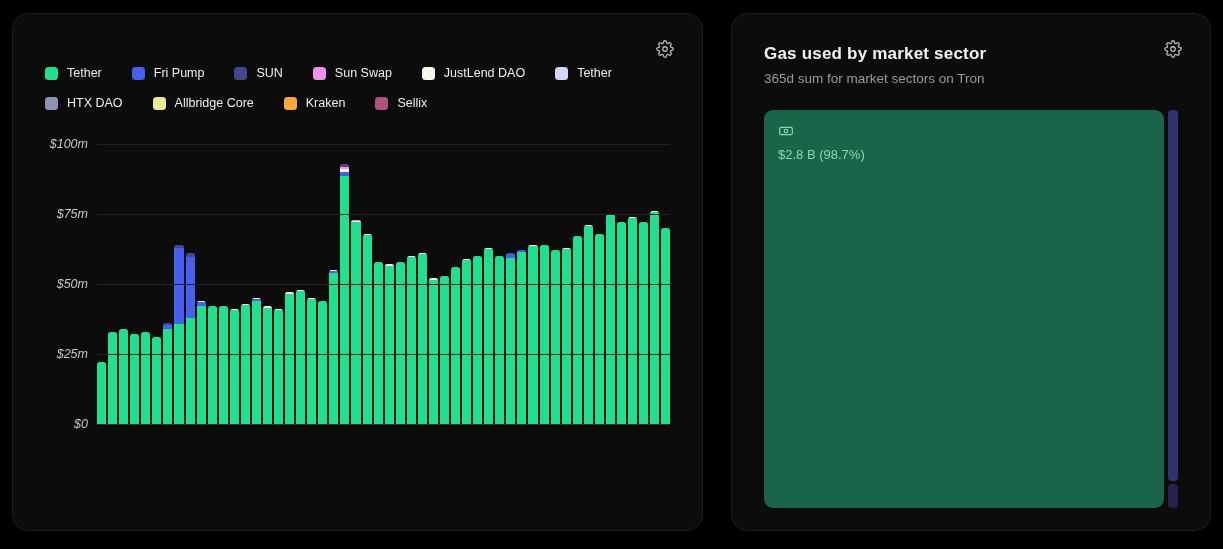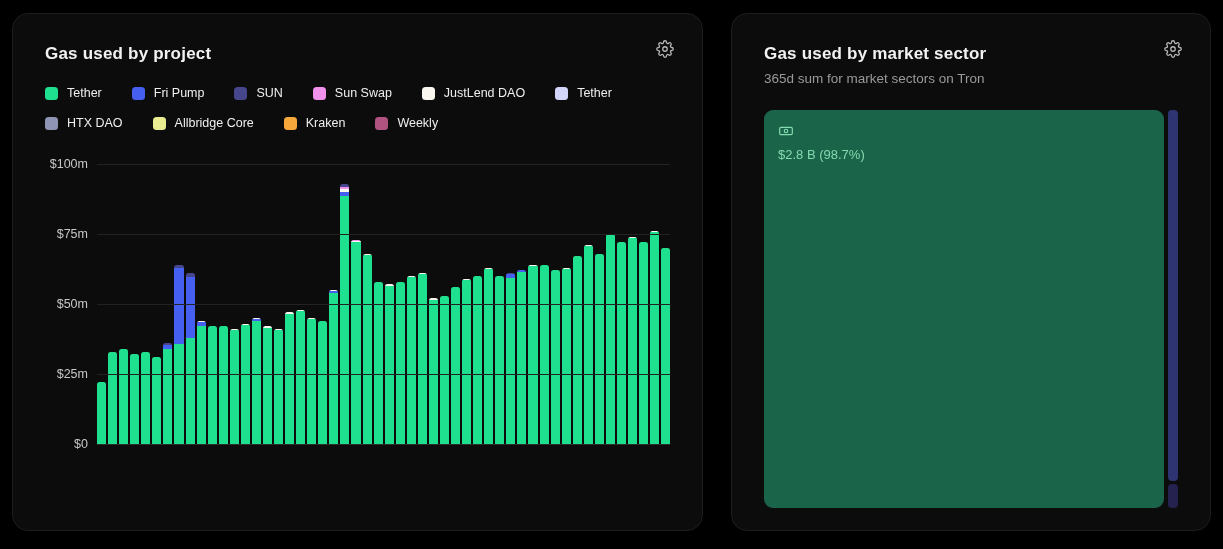--- a/index.html
+++ b/index.html
@@ -16,21 +16,21 @@
   .gear-btn svg { width:100%; height:100%; }
 
   
   .legend { margin-top:22px; display:flex; flex-wrap:wrap; column-gap:30px; row-gap:16px;
     max-width:600px; }
   .legend-item { display:flex; align-items:center; gap:9px; color:#efefef; font-size:12.5px;
     cursor:pointer; }
   .legend-swatch { width:13px; height:13px; border-radius:3.5px; flex:0 0 auto; }
 
   
-  .chart { margin-top:34px; }
+  .chart { margin-top:34px;font-style:italic; }
   .plot { position:relative; margin-left:52px; height:280px; }
   .gridline { position:absolute; left:0; right:0; height:1px; background:#222; }
   .gridline.zero { background:#2e2e2e; }
   .y-label { position:absolute; right:calc(100% + 9px); transform:translateY(-50%);
     color:#c7c7c7; font-size:12.5px; white-space:nowrap; }
   .bars { position:absolute; inset:0; display:flex; align-items:flex-end; gap:2px; }
   .bar { flex:1 1 0; display:flex; flex-direction:column-reverse;
     border-radius:2.5px 2.5px 0 0; overflow:hidden; cursor:pointer; }
   .x-labels { position:relative; margin-left:52px; height:22px; margin-top:9px; }
   .x-label { position:absolute; top:0; transform:translateX(-50%); color:#c7c7c7;
@@ -42,21 +42,20 @@
   .tm-icon { width:16px; height:16px; display:block; margin-bottom:8px; }
   .tm-label { font-size:13px; margin-bottom:5px; }
   .tm-value { font-size:13px; }
   .tm-slivers { width:10px; display:flex; flex-direction:column; gap:3px; }
   .tm-sliver { border-radius:4px; cursor:pointer; }
 </style>
 </head>
 <body>
 
 <div class="card" id="card-left">
-  <div class="card-title">Gas used by project</div>
   <div class="gear-btn">
     <svg viewBox="0 0 24 24" fill="none" stroke="currentColor" stroke-width="1.7" stroke-linecap="round" stroke-linejoin="round">
       <circle cx="12" cy="12" r="3"></circle>
       <path d="M19.4 15a1.65 1.65 0 0 0 .33 1.82l.06.06a2 2 0 0 1-2.83 2.83l-.06-.06a1.65 1.65 0 0 0-1.82-.33 1.65 1.65 0 0 0-1 1.51V21a2 2 0 0 1-4 0v-.09A1.65 1.65 0 0 0 9 19.4a1.65 1.65 0 0 0-1.82.33l-.06.06a2 2 0 0 1-2.83-2.83l.06-.06a1.65 1.65 0 0 0 .33-1.82 1.65 1.65 0 0 0-1.51-1H3a2 2 0 0 1 0-4h.09A1.65 1.65 0 0 0 4.6 9a1.65 1.65 0 0 0-.33-1.82l-.06-.06a2 2 0 0 1 2.83-2.83l.06.06a1.65 1.65 0 0 0 1.82.33H9a1.65 1.65 0 0 0 1-1.51V3a2 2 0 0 1 4 0v.09a1.65 1.65 0 0 0 1 1.51 1.65 1.65 0 0 0 1.82-.33l.06-.06a2 2 0 0 1 2.83 2.83l-.06.06a1.65 1.65 0 0 0-.33 1.82V9a1.65 1.65 0 0 0 1.51 1H21a2 2 0 0 1 0 4h-.09a1.65 1.65 0 0 0-1.51 1z"></path>
     </svg>
   </div>
 
   <div class="legend" id="legend">
       <div class="legend-item">
         <span class="legend-swatch" style="background: rgb(31, 224, 142);"></span>
@@ -89,21 +88,21 @@
       <div class="legend-item">
         <span class="legend-swatch" style="background: rgb(233, 236, 144);"></span>
         <span>Allbridge Core</span>
       </div>
       <div class="legend-item">
         <span class="legend-swatch" style="background: rgb(247, 168, 58);"></span>
         <span>Kraken</span>
       </div>
       <div class="legend-item">
         <span class="legend-swatch" style="background: rgb(176, 83, 128);"></span>
-        <span>Weekly</span>
+        <span>Sellix</span>
       </div>
     </div>
 
   <div class="chart">
     <div class="plot" id="plot">
       <div class="bars" id="bars">
           <div class="bar">
             <div style="height: 61.6px; background: rgb(31, 224, 142); flex: 0 0 auto;"></div>
           </div>
           <div class="bar">

